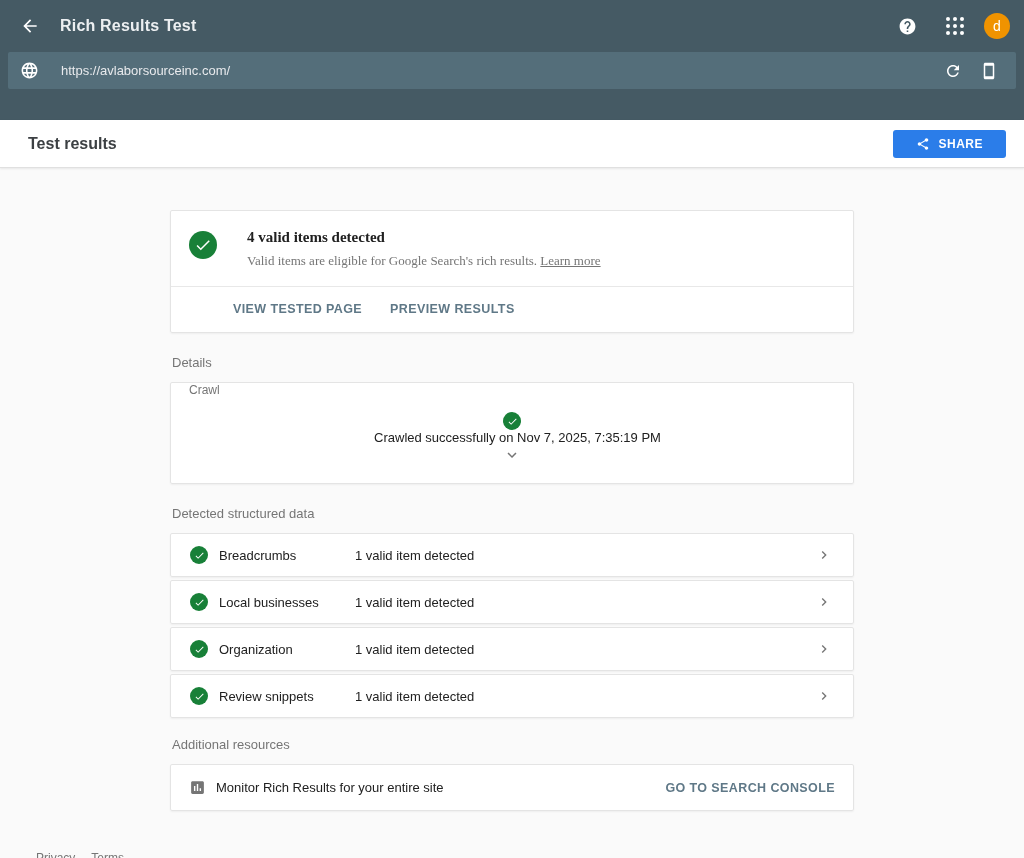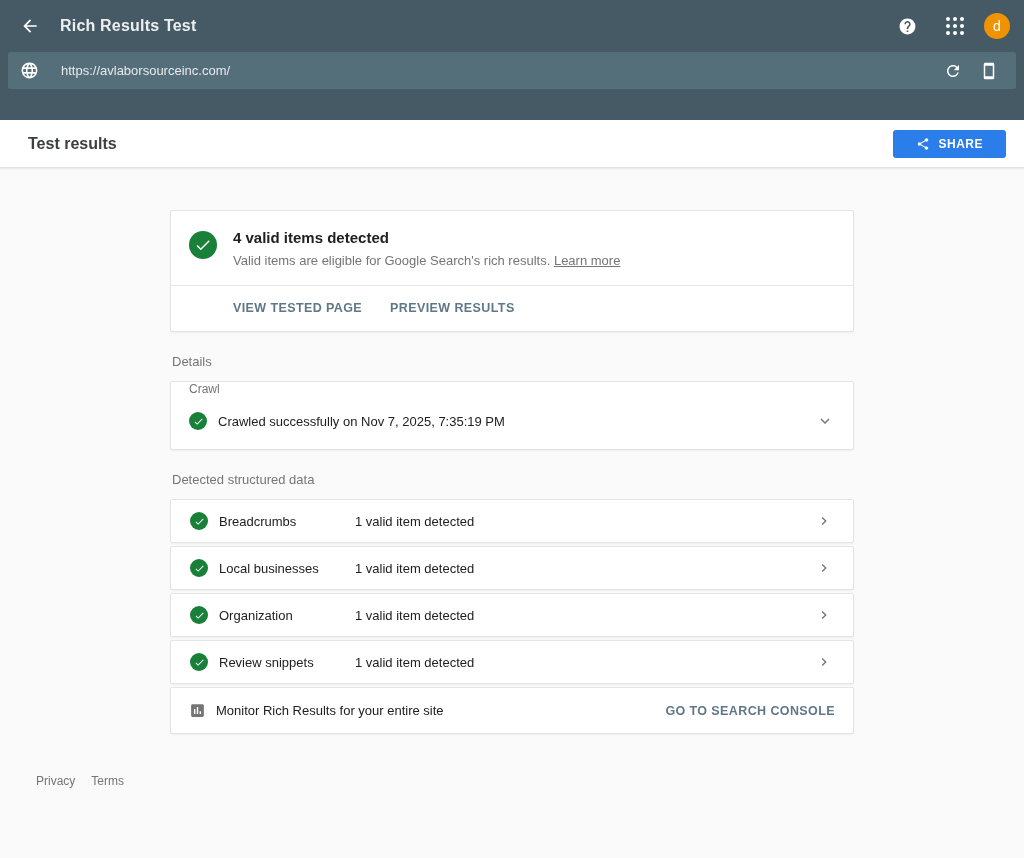--- a/index.html
+++ b/index.html
@@ -44,33 +44,33 @@
     height:28px;padding:0 23px;display:flex;align-items:center;gap:8px;font-size:12px;font-weight:bold;
     letter-spacing:.5px;cursor:pointer;font-family:inherit;}
   
   .content{flex:1;overflow:auto;padding-top:42px;position:relative;}
   .col{width:684px;margin:0 auto;}
   .card{background:#fff;border:1px solid var(--card-border);border-radius:2px;box-shadow:0 1px 2px rgba(0,0,0,.05);}
   
   .summary-main{display:flex;padding:18px 18px 17px 18px;}
   .big-check{width:28px;height:28px;border-radius:50%;background:var(--green);flex:0 0 auto;
     display:flex;align-items:center;justify-content:center;margin-top:2px;}
-  .summary-text{margin-left:16px;}
+  .summary-text{margin-left:30px;font-family:Liberation Serif, serif;}
   .summary-title{font-size:15px;font-weight:bold;color:var(--text-main);}
   .summary-sub{font-size:13px;color:var(--text-sec);margin-top:7px;}
   .learn-more{color:var(--text-sec);text-decoration:underline;cursor:pointer;}
   .summary-actions{border-top:1px solid #e8e8e8;padding:15px 18px 16px 62px;display:flex;gap:28px;}
   .text-action{background:none;border:none;color:var(--action-text);font-size:12.5px;font-weight:bold;
     letter-spacing:.4px;cursor:pointer;font-family:inherit;padding:0;}
   
   .section-label{font-size:13px;color:var(--text-sec);margin:22px 2px 12px 2px;}
   
   .crawl-card{padding:0 18px 18px 18px;}
   .crawl-label{font-size:12px;color:var(--text-sec);}
-  .crawl-row{display:flex;align-items:center;margin-top:15px;}
+  .crawl-row{display:flex;align-items:center;margin-top:15px;flex-direction:column;}
   .small-check{width:18px;height:18px;border-radius:50%;background:var(--green);flex:0 0 auto;
     display:flex;align-items:center;justify-content:center;}
   .crawl-status{font-size:13px;color:var(--text-main);margin-left:11px;flex:1;}
   .chev{width:20px;height:20px;display:flex;align-items:center;justify-content:center;cursor:pointer;}
   
   .sd-row{height:44px;display:flex;align-items:center;padding:0 19px;margin-bottom:3px;cursor:pointer;}
   .sd-name{font-size:13px;color:var(--text-main);margin-left:11px;width:136px;}
   .sd-status{font-size:13px;color:var(--text-main);flex:1;}
   
   .res-card{height:47px;display:flex;align-items:center;padding:0 18px;}
@@ -251,20 +251,21 @@
       </div>
       <div class="sd-name">Review snippets</div>
       <div class="sd-status">1 valid item detected</div>
       <div class="chev">
         <svg width="16" height="16" viewBox="0 0 24 24">
             <path d="M10 6L8.59 7.41 13.17 12l-4.58 4.59L10 18l6-6z" fill="#757575"></path>
           </svg>
       </div>
     </div>
 
+    <div class="section-label" style="margin-top:19px;">Additional resources</div>
     <div class="card res-card">
       <span>
         <svg width="17" height="17" viewBox="0 0 24 24">
             <path d="M19 3H5c-1.1 0-2 .9-2 2v14c0 1.1.9 2 2 2h14c1.1 0 2-.9 2-2V5c0-1.1-.9-2-2-2zM9 17H7v-7h2v7zm4 0h-2V7h2v10zm4 0h-2v-4h2v4z" fill="#757575"></path>
           </svg>
       </span>
       <div class="res-text">Monitor Rich Results for your entire site</div>
       <button class="res-action">GO TO SEARCH CONSOLE</button>
     </div>
 

